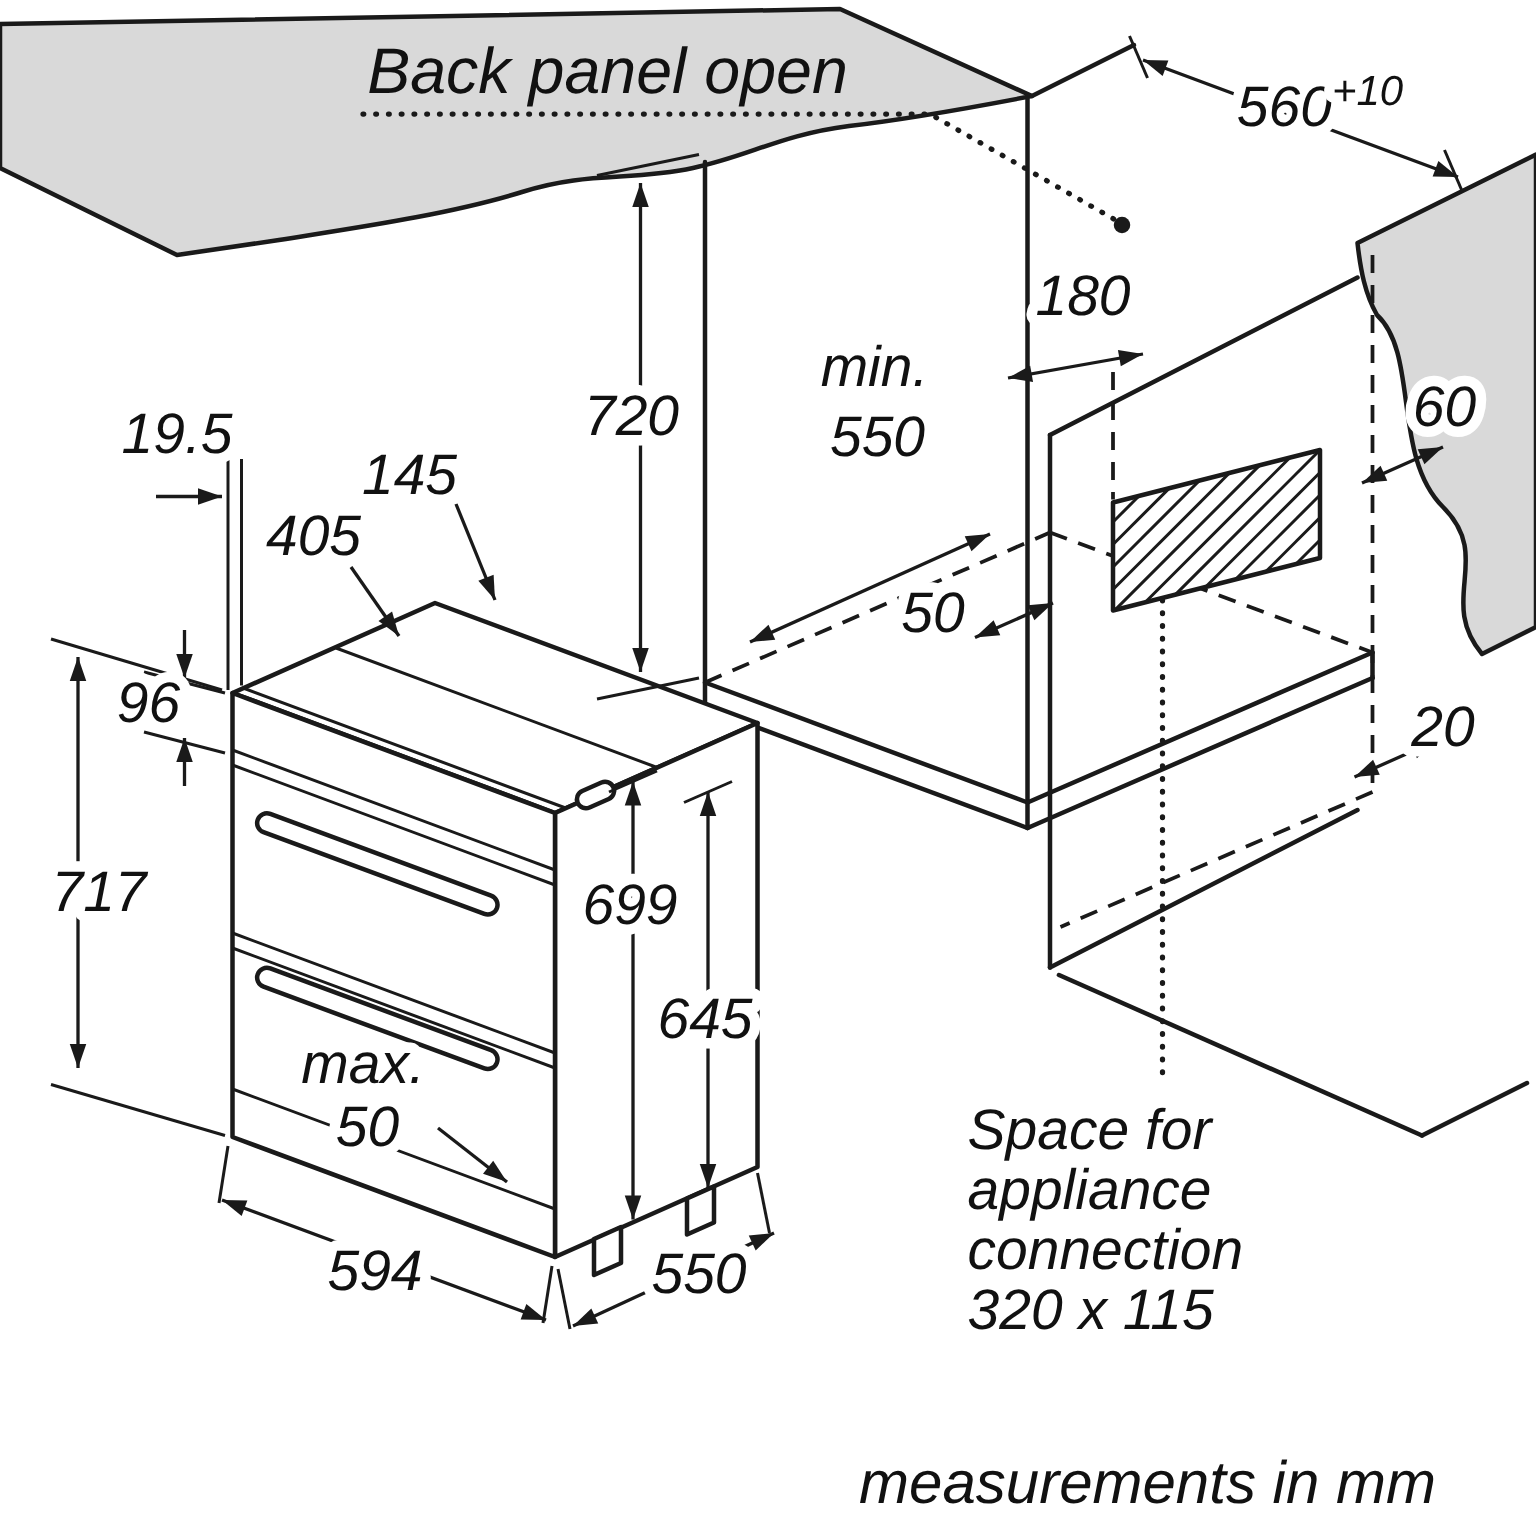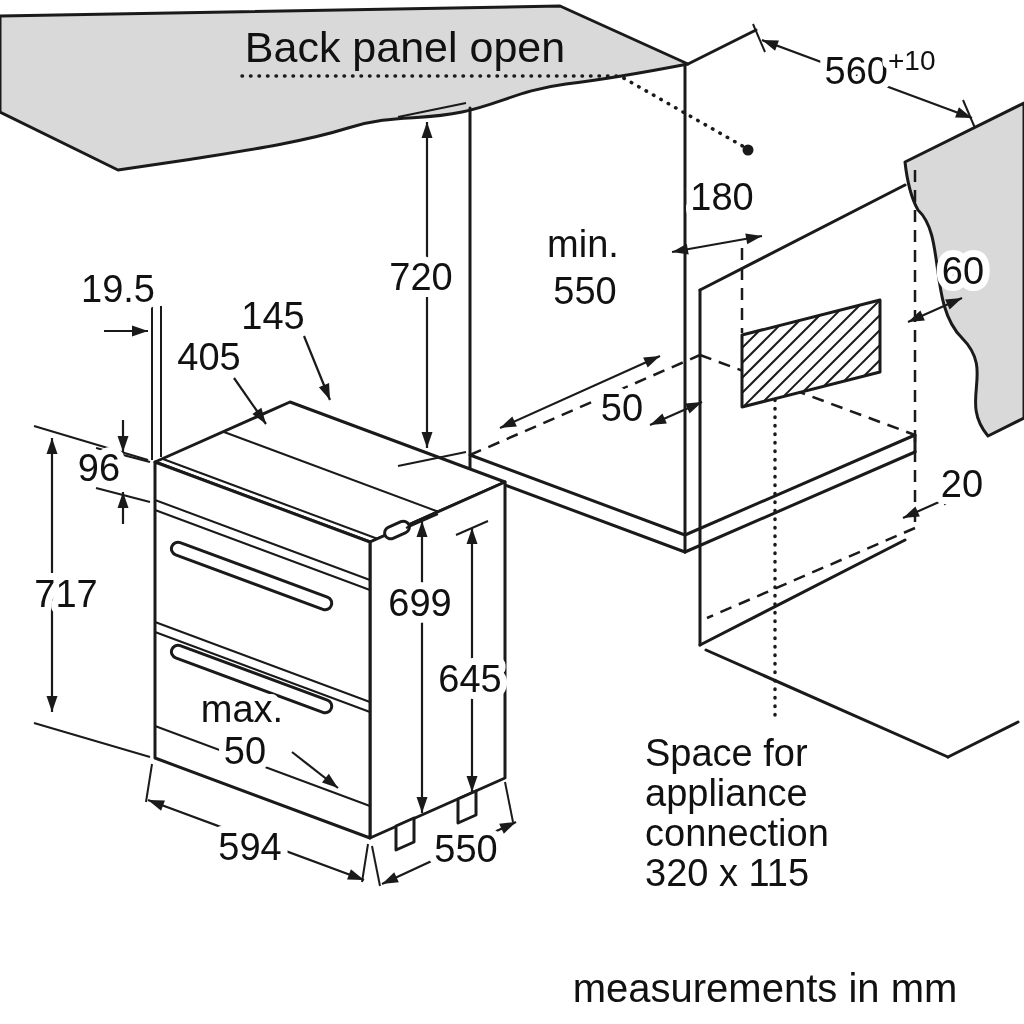--- a/index.html
+++ b/index.html
@@ -1,16 +1,16 @@
 <!DOCTYPE html>
 <html><head>
 <meta charset="utf-8">
 <style>
   html,body{margin:0;padding:0;background:#fff;}
-  .canvas{width:1024px;height:1024px;background:#ffffff;position:relative;overflow:hidden;}
+  .canvas{width:1024px;height:1024px;background:#ffffff;position:relative;overflow:hidden;font-style:italic;}
   svg{display:block;}
   svg text{font-family:"Liberation Sans","DejaVu Sans",sans-serif;fill:#111;}
   .title{font-size:43px;}
   .dim-label{font-size:38px;paint-order:stroke;stroke:#ffffff;stroke-width:14px;stroke-linejoin:round;fill:#111;}
   .tol{font-size:28px;}
   .note{font-size:38px;}
   .footer{font-size:40px;}
   .edge{stroke:#1a1a1a;stroke-width:3;fill:none;stroke-linejoin:round;stroke-linecap:round;}
   .thin{stroke:#1a1a1a;stroke-width:2;fill:none;}
   .face{fill:#ffffff;stroke:#1a1a1a;stroke-width:3;stroke-linejoin:round;}

